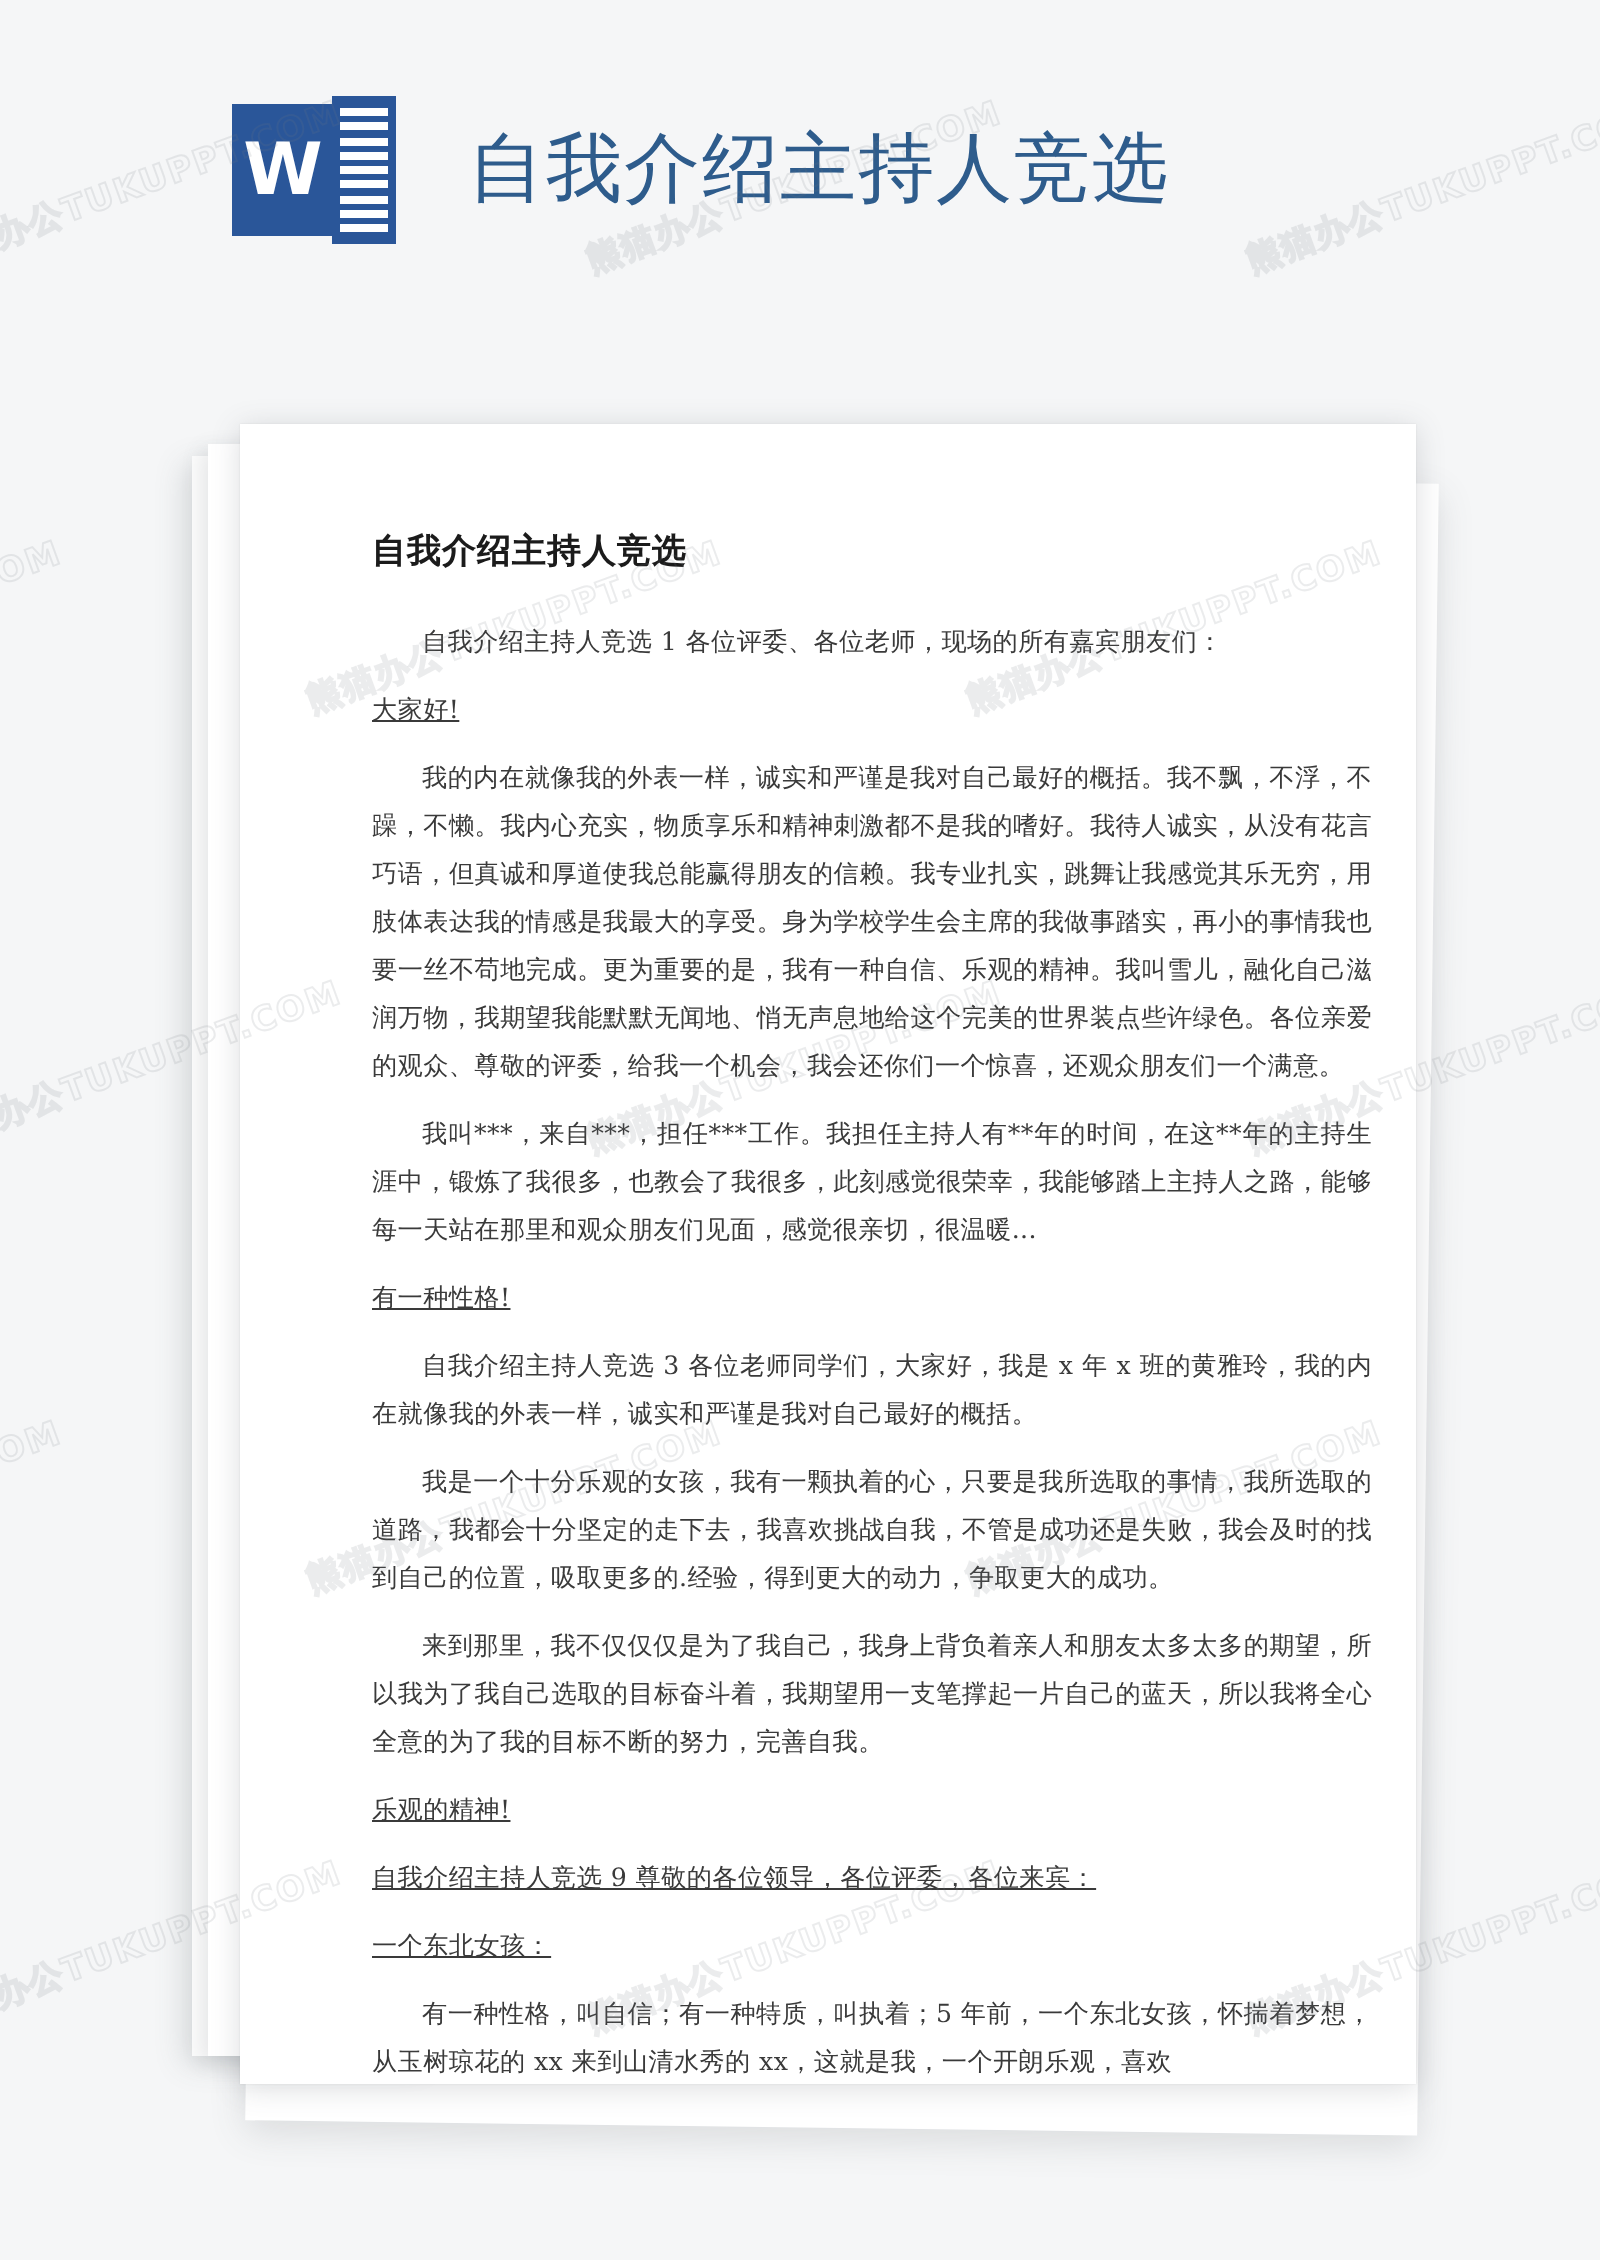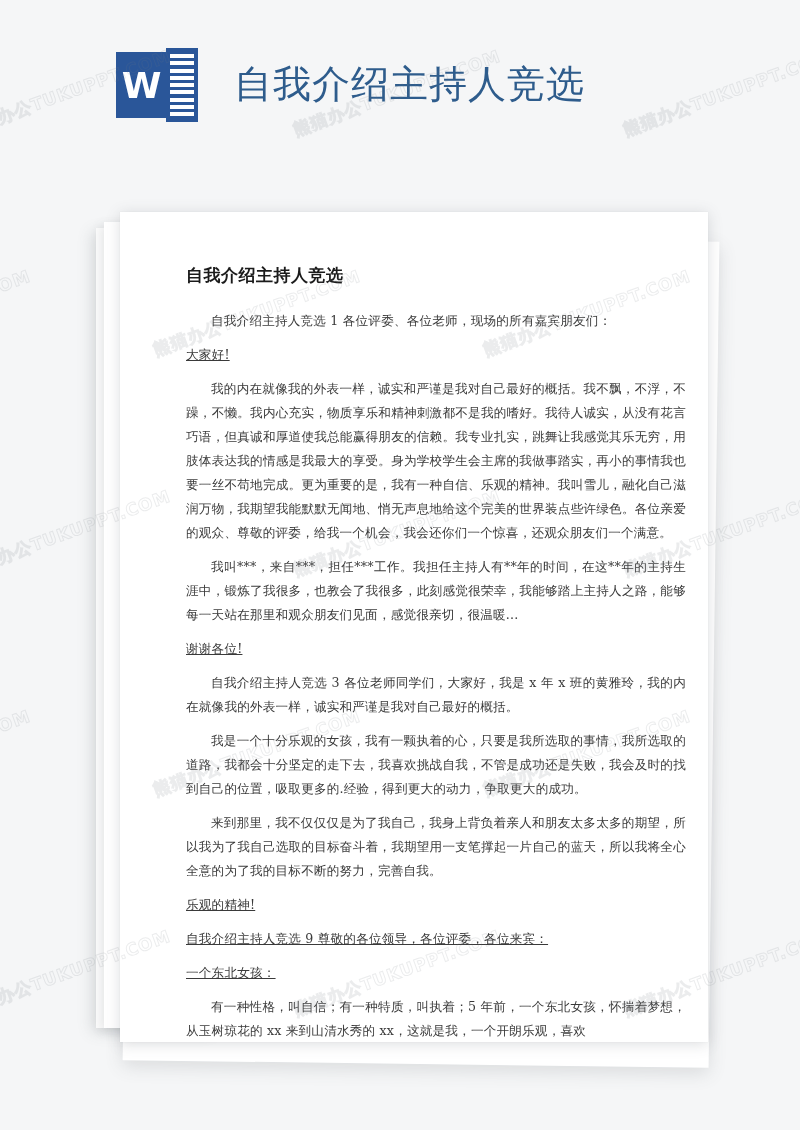--- a/index.html
+++ b/index.html
@@ -237,21 +237,21 @@
 </div>
 
 <div class="page">
   <div class="page-content">
     <h1 class="doc-title">自我介绍主持人竞选</h1>
 
     <p class="para indent">自我介绍主持人竞选 1 各位评委、各位老师，现场的所有嘉宾朋友们：</p>
     <p class="para noindent">大家好!</p>
     <p class="para indent">我的内在就像我的外表一样，诚实和严谨是我对自己最好的概括。我不飘，不浮，不躁，不懒。我内心充实，物质享乐和精神刺激都不是我的嗜好。我待人诚实，从没有花言巧语，但真诚和厚道使我总能赢得朋友的信赖。我专业扎实，跳舞让我感觉其乐无穷，用肢体表达我的情感是我最大的享受。身为学校学生会主席的我做事踏实，再小的事情我也要一丝不苟地完成。更为重要的是，我有一种自信、乐观的精神。我叫雪儿，融化自己滋润万物，我期望我能默默无闻地、悄无声息地给这个完美的世界装点些许绿色。各位亲爱的观众、尊敬的评委，给我一个机会，我会还你们一个惊喜，还观众朋友们一个满意。</p>
     <p class="para indent">我叫***，来自***，担任***工作。我担任主持人有**年的时间，在这**年的主持生涯中，锻炼了我很多，也教会了我很多，此刻感觉很荣幸，我能够踏上主持人之路，能够每一天站在那里和观众朋友们见面，感觉很亲切，很温暖...</p>
-    <p class="para noindent">谢谢各位!</p>
+    <p class="para noindent">有一种性格!</p>
     <p class="para indent">自我介绍主持人竞选 3 各位老师同学们，大家好，我是 x 年 x 班的黄雅玲，我的内在就像我的外表一样，诚实和严谨是我对自己最好的概括。</p>
     <p class="para indent">我是一个十分乐观的女孩，我有一颗执着的心，只要是我所选取的事情，我所选取的道路，我都会十分坚定的走下去，我喜欢挑战自我，不管是成功还是失败，我会及时的找到自己的位置，吸取更多的.经验，得到更大的动力，争取更大的成功。</p>
     <p class="para indent">来到那里，我不仅仅仅是为了我自己，我身上背负着亲人和朋友太多太多的期望，所以我为了我自己选取的目标奋斗着，我期望用一支笔撑起一片自己的蓝天，所以我将全心全意的为了我的目标不断的努力，完善自我。</p>
     <p class="para noindent">乐观的精神!</p>
     <p class="para noindent">自我介绍主持人竞选 9 尊敬的各位领导，各位评委，各位来宾：</p>
     <p class="para noindent">一个东北女孩：</p>
     <p class="para indent">有一种性格，叫自信；有一种特质，叫执着；5 年前，一个东北女孩，怀揣着梦想，从玉树琼花的 xx 来到山清水秀的 xx，这就是我，一个开朗乐观，喜欢</p>
   </div>
 </div>
 

